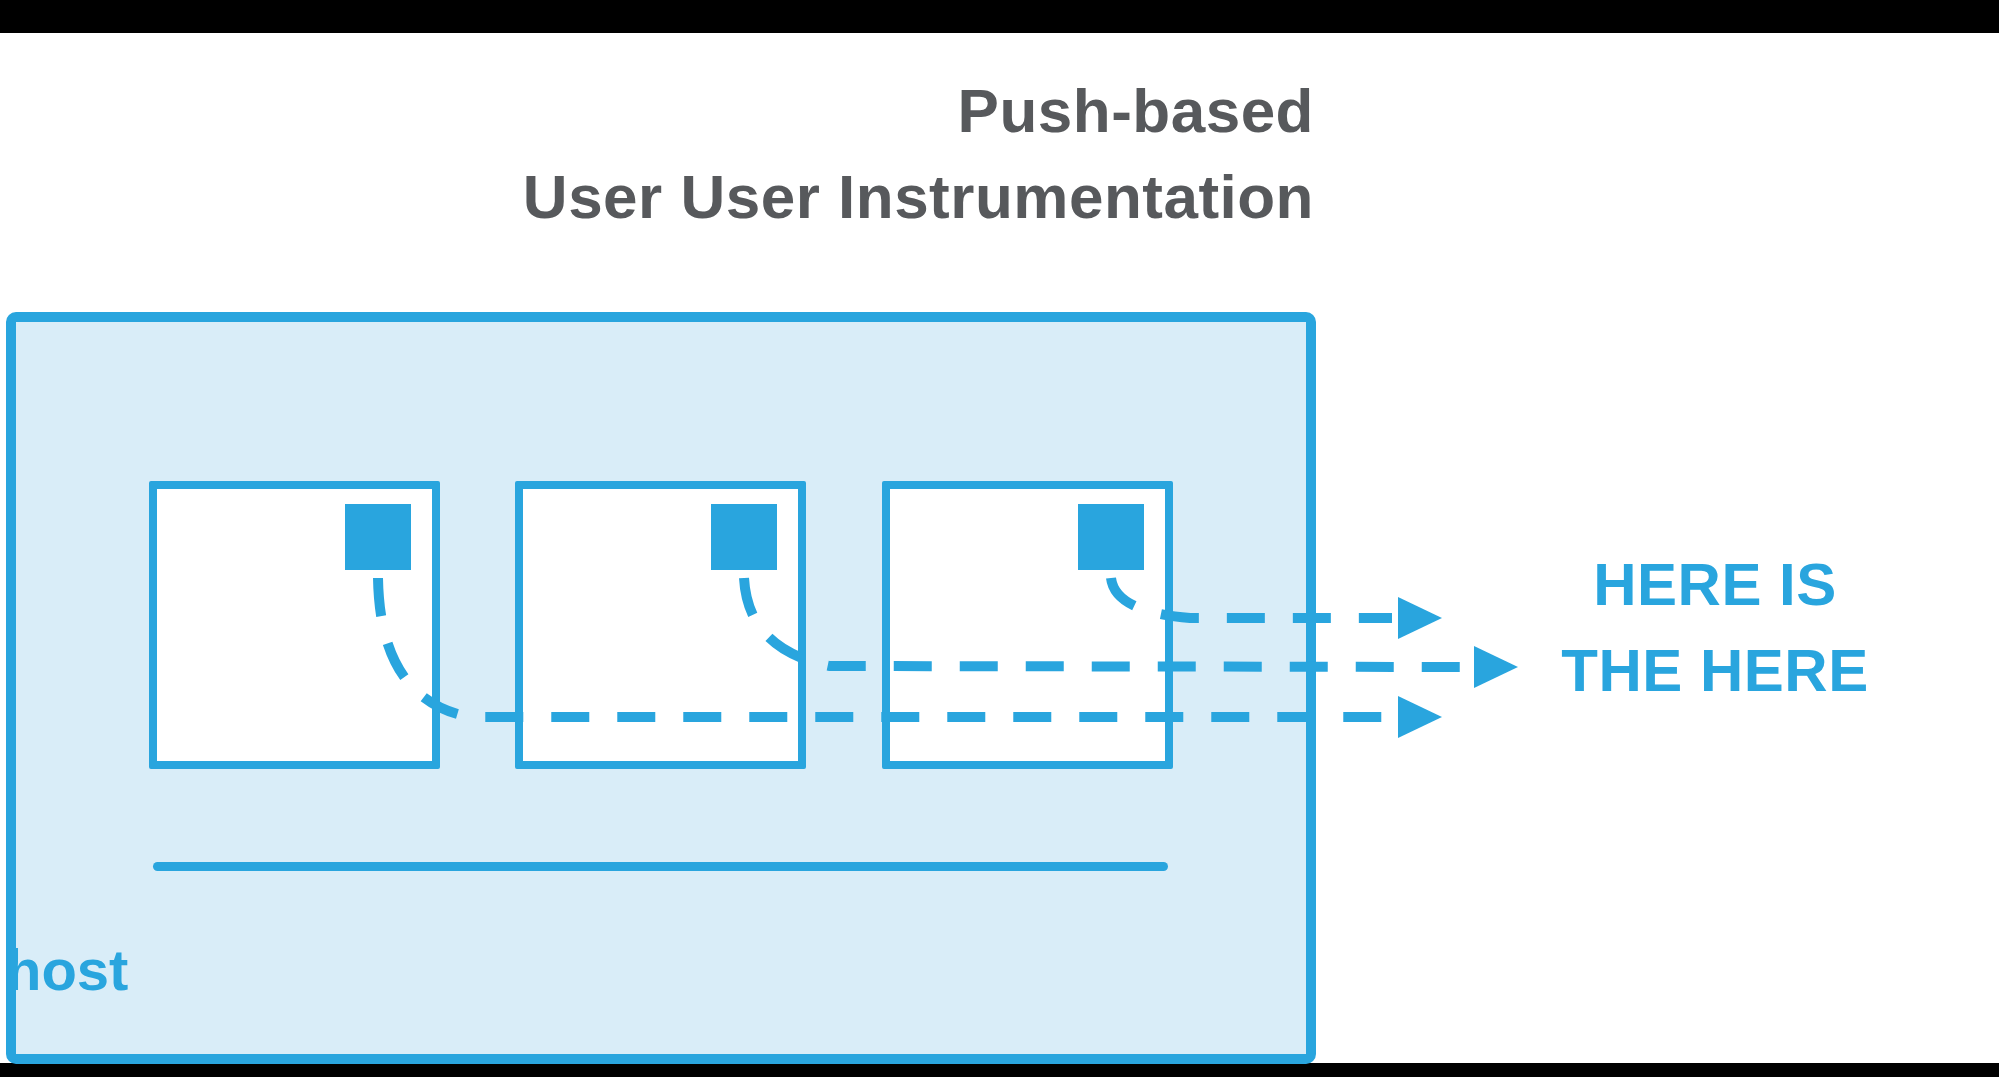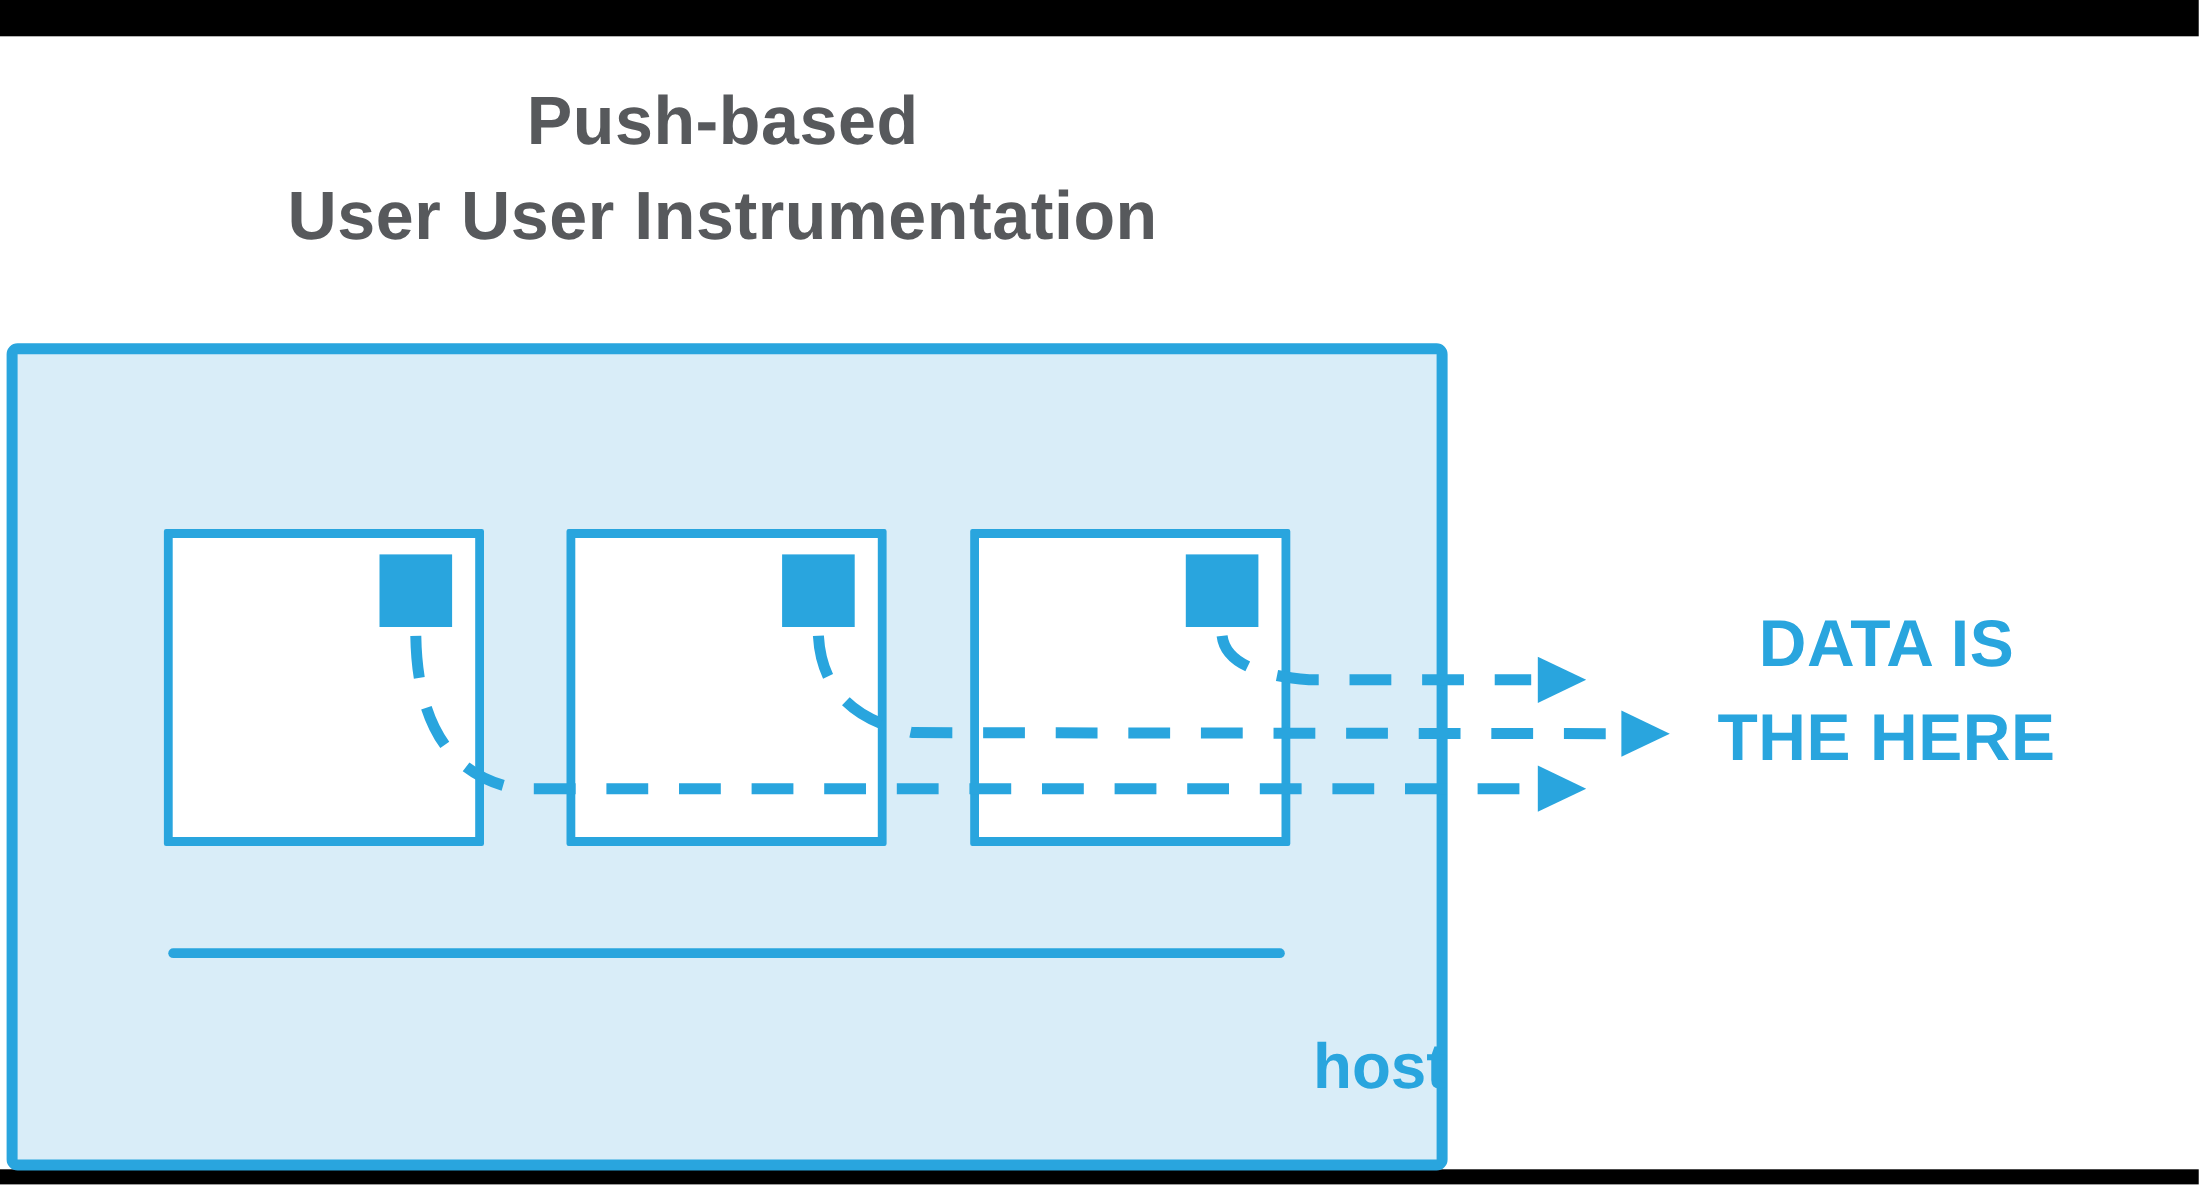--- a/index.html
+++ b/index.html
@@ -20,21 +20,21 @@
     background: var(--letterbox, #000000);
   }
   .letterbox.top { top: 0; height: 33px; }
   .letterbox.bottom { bottom: 0; height: 14px; }
 
   .title {
     position: absolute;
     top: 68px;
     left: 0;
     width: 1314px;
-    text-align: center;
+    text-align: right;
     color: var(--title-gray, #57595C);
     font-weight: 700;
     font-size: 62px;
     line-height: 1.38;
     letter-spacing: 0.5px;
   }
 
   .host-box {
     position: absolute;
     left: 6px;
@@ -93,21 +93,21 @@
     height: 9px;
     border-radius: 5px;
     background: var(--accent-blue, #29A5DE);
   }
 
   .host-label {
     position: absolute;
     top: 936px;
     left: 6px;
     width: 1310px;
-    text-align: right;
+    text-align: left;
     color: var(--accent-blue, #29A5DE);
     font-weight: 700;
     font-size: 58px;
   }
 
   .message {
     position: absolute;
     top: 542px;
     left: 1530px;
     width: 370px;
@@ -155,17 +155,17 @@
     <path class="dash" d="M 744 578 Q 748 650 830 666 L 1468 667"></path>
 
     <path class="dash" d="M 1111 578 Q 1115 612 1190 618 L 1392 618"></path>
 
     <polygon class="arrow" points="1398,597 1398,639 1442,618"></polygon>
     <polygon class="arrow" points="1474,646 1474,688 1518,667"></polygon>
     <polygon class="arrow" points="1398,696 1398,738 1442,717"></polygon>
   </svg>
 
   <div class="message">
-    <div>DATA IS</div>
+    <div>HERE IS</div>
     <div>THE HERE</div>
   </div>
 
 </div>
 
 </body></html>

